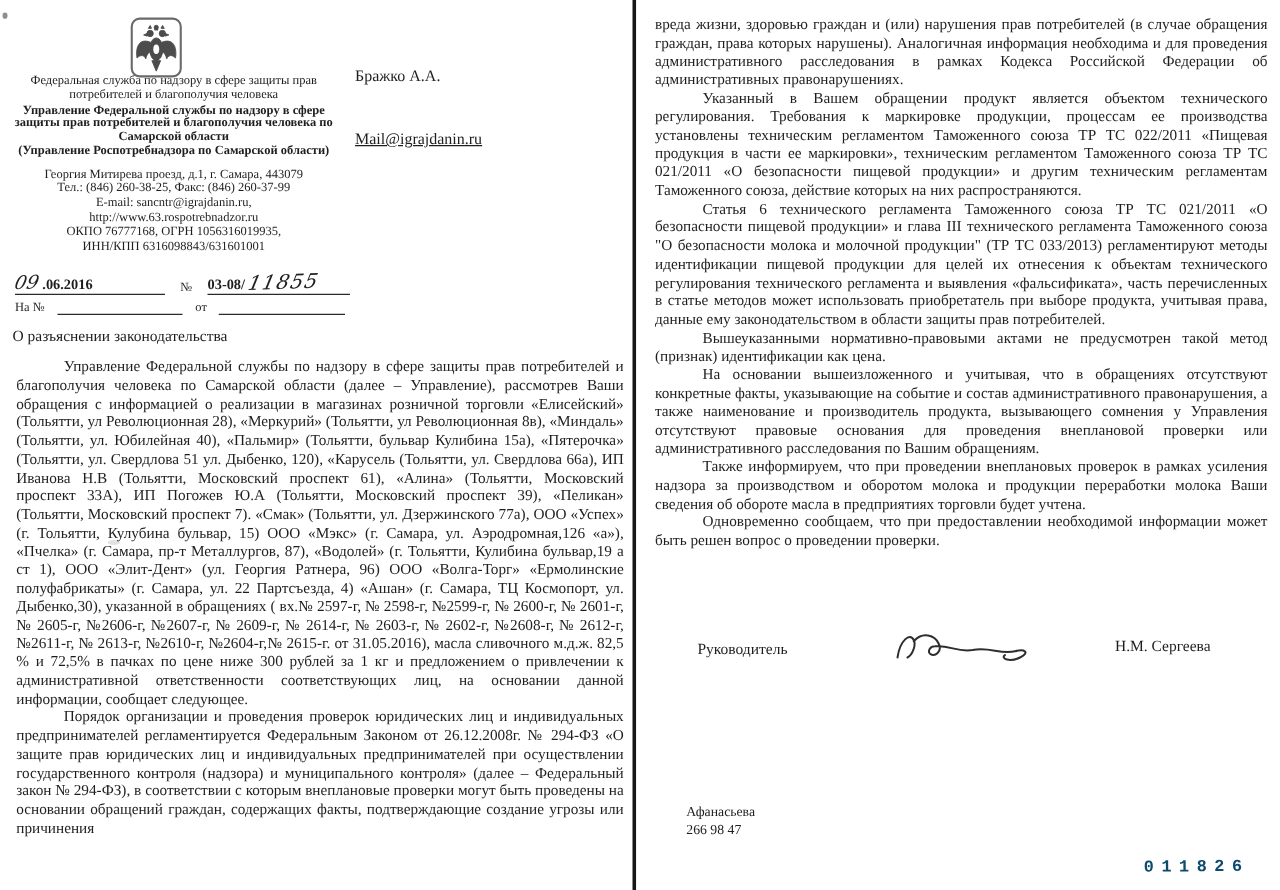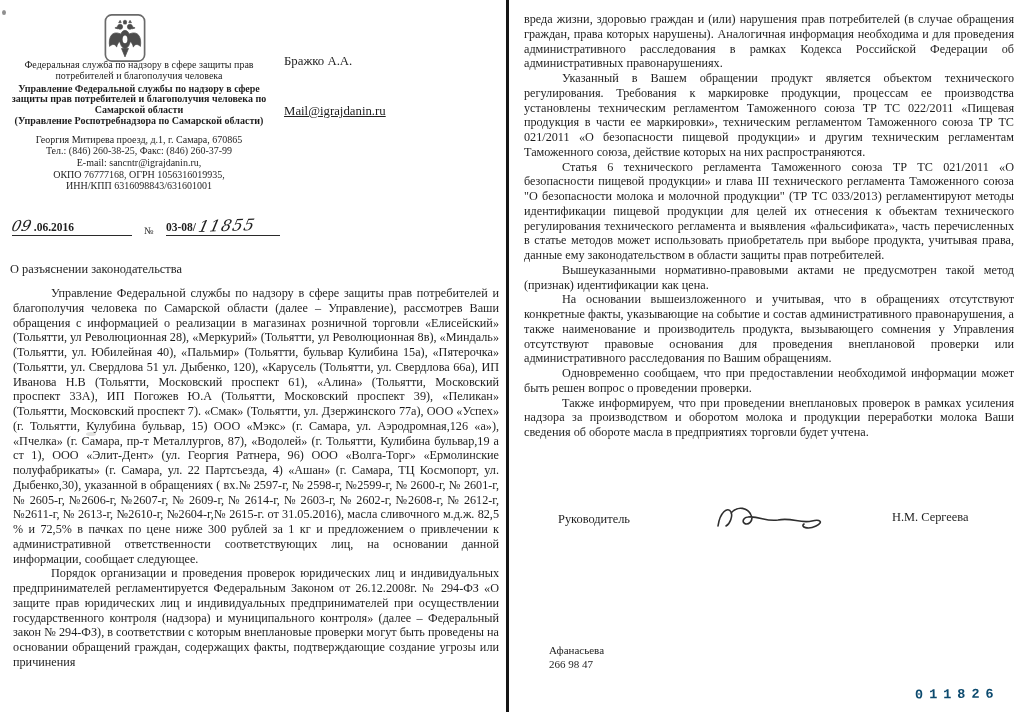--- a/index.html
+++ b/index.html
@@ -81,32 +81,39 @@
           <ellipse cx="30" cy="37" rx="3.4" ry="5.4" fill="#ffffff" stroke="none"></ellipse>
         </g>
       </svg>
     </div>
 
     <div class="letterhead">
       <div class="lh-agency">Федеральная служба по надзору в сфере защиты прав потребителей и благополучия человека</div>
       <div class="lh-dept">Управление Федеральной службы по надзору в сфере защиты прав потребителей и благополучия человека по Самарской области</div>
       <div class="lh-paren">(Управление Роспотребнадзора по Самарской области)</div>
       <div class="lh-addr">
-        <div>Георгия Митирева проезд, д.1, г. Самара, 670865</div>
+        <div>Георгия Митирева проезд, д.1, г. Самара, 443079</div>
         <div>Тел.: (846) 260-38-25, Факс: (846) 260-37-99</div>
         <div>E-mail: sancntr@igrajdanin.ru,</div>
+        <div>http://www.63.rospotrebnadzor.ru</div>
         <div>ОКПО 76777168, ОГРН 1056316019935,</div>
         <div>ИНН/КПП 6316098843/631601001</div>
       </div>
     </div>
 
     <div class="date-row">
       <span class="rule" style="width:120px;text-align:left;white-space:nowrap;"><span class="hand">09</span>&nbsp;<span class="typed-bold">.06.2016</span></span>
       <span style="width:34px;text-align:center;font-size:10px;">№</span>
       <span class="rule" style="flex:1;white-space:nowrap;"><span class="typed-bold">03-08/</span>&nbsp;<span class="hand big">11855</span></span>
+    </div>
+    <div class="ref-row">
+      <span>На №</span>
+      <span class="rule fill" style="margin:0 10px;height:12px;"></span>
+      <span>от</span>
+      <span class="rule fill" style="margin:0 4px 0 10px;height:12px;"></span>
     </div>
 
     <div class="addressee">Бражко А.А.</div>
     <div class="addressee-email">Mail@igrajdanin.ru</div>
 
     <div class="subject">О разъяснении законодательства</div>
 
     <div class="doc-text body1">
       <p>Управление Федеральной службы по надзору в сфере защиты прав потребителей и благополучия человека по Самарской области (далее – Управление), рассмотрев Ваши обращения с информацией о реализации в магазинах розничной торговли «Елисейский» (Тольятти, ул Революционная 28), «Меркурий» (Тольятти, ул Революционная 8в), «Миндаль» (Тольятти, ул. Юбилейная 40), «Пальмир» (Тольятти, бульвар Кулибина 15а), «Пятерочка» (Тольятти, ул. Свердлова 51 ул. Дыбенко, 120), «Карусель (Тольятти, ул. Свердлова 66а), ИП Иванова Н.В (Тольятти, Московский проспект 61), «Алина» (Тольятти, Московский проспект 33А), ИП Погожев Ю.А (Тольятти, Московский проспект 39), «Пеликан» (Тольятти, Московский проспект 7). «Смак» (Тольятти, ул. Дзержинского 77а), ООО «Успех» (г. Тольятти, Кулубина бульвар, 15)  ООО «Мэкс» (г. Самара, ул. Аэродромная,126 «а»), «Пчелка» (г. Самара, пр-т Металлургов, 87), «Водолей» (г. Тольятти, Кулибина бульвар,19 а ст 1), ООО «Элит-Дент» (ул. Георгия Ратнера, 96)  ООО «Волга-Торг» «Ермолинские полуфабрикаты» (г. Самара, ул. 22 Партсъезда, 4) «Ашан» (г. Самара, ТЦ Космопорт, ул. Дыбенко,30), указанной в обращениях ( вх.№ 2597-г,  № 2598-г, №2599-г, № 2600-г, № 2601-г,№ 2605-г, №2606-г, №2607-г, № 2609-г, № 2614-г, № 2603-г, № 2602-г, №2608-г,  № 2612-г, №2611-г, № 2613-г, №2610-г, №2604-г,№ 2615-г. от 31.05.2016),  масла сливочного м.д.ж. 82,5 % и 72,5% в пачках по цене ниже 300 рублей за 1 кг и предложением о привлечении к административной ответственности соответствующих лиц, на основании данной информации, сообщает следующее.</p>
       <p>Порядок организации и проведения проверок юридических лиц и индивидуальных предпринимателей регламентируется Федеральным Законом от 26.12.2008г. № 294-ФЗ «О защите прав юридических лиц и индивидуальных предпринимателей при осуществлении государственного контроля (надзора) и муниципального контроля» (далее – Федеральный закон № 294-ФЗ), в соответствии с которым внеплановые проверки могут быть проведены на основании обращений граждан, содержащих факты, подтверждающие создание угрозы или причинения</p>
@@ -115,22 +122,22 @@
 
   <div class="page-divider"></div>
 
   <div class="page page-right">
     <div class="doc-text body2">
       <p class="no-indent">вреда жизни, здоровью граждан и (или)  нарушения прав потребителей (в случае обращения граждан, права которых нарушены). Аналогичная информация необходима и для проведения административного расследования в рамках Кодекса Российской Федерации об административных правонарушениях.</p>
       <p>Указанный в Вашем обращении продукт является объектом технического регулирования. Требования к маркировке продукции, процессам ее производства установлены техническим регламентом Таможенного союза ТР ТС 022/2011 «Пищевая продукция в части ее маркировки», техническим регламентом Таможенного союза ТР ТС 021/2011 «О безопасности пищевой продукции» и другим техническим регламентам Таможенного союза, действие которых на них распространяются.</p>
       <p>Статья 6 технического регламента Таможенного союза ТР ТС 021/2011 «О безопасности пищевой продукции» и глава III технического регламента Таможенного союза "О безопасности молока и молочной продукции" (ТР ТС 033/2013) регламентируют методы идентификации пищевой продукции для целей их отнесения к объектам технического регулирования технического регламента и выявления «фальсификата», часть перечисленных в статье методов может использовать приобретатель при выборе продукта, учитывая права, данные ему законодательством в области защиты прав потребителей.</p>
       <p>Вышеуказанными нормативно-правовыми актами не предусмотрен такой метод (признак) идентификации как цена.</p>
       <p>На основании вышеизложенного и учитывая, что в обращениях отсутствуют конкретные факты, указывающие на событие и состав административного правонарушения, а также наименование и производитель продукта, вызывающего сомнения у Управления отсутствуют правовые основания для проведения внеплановой проверки или административного расследования по Вашим обращениям.</p>
+      <p>Также информируем, что при проведении внеплановых проверок в рамках усиления надзора за производством и оборотом  молока и продукции переработки молока Ваши сведения об обороте масла в предприятиях торговли будет учтена.</p>
       <p>Одновременно сообщаем, что при предоставлении необходимой информации может быть решен вопрос о проведении проверки.</p>
-      <p>Также информируем, что при проведении внеплановых проверок в рамках усиления надзора за производством и оборотом  молока и продукции переработки молока Ваши сведения об обороте масла в предприятиях торговли будет учтена.</p>
     </div>
 
     <div class="sig-row">
       <span class="sig-title">Руководитель</span>
       <span class="sig-squiggle">
         <svg width="130" height="40" viewBox="0 0 130 40">
           <path d="M14 26 C16 12 24 6 27 12 C29 16 26 24 22 26 M27 13 C34 5 44 8 47 15 C50 21 44 26 40 23 C38 21 40 17 44 17 C56 16 62 22 74 20 C88 17 96 24 108 21 C116 19 120 22 112 26 C104 30 96 27 100 24" fill="none" stroke="#2e2e2e" stroke-width="1.6" stroke-linecap="round"></path>
         </svg>
       </span>
       <span class="sig-name">Н.М. Сергеева</span>

